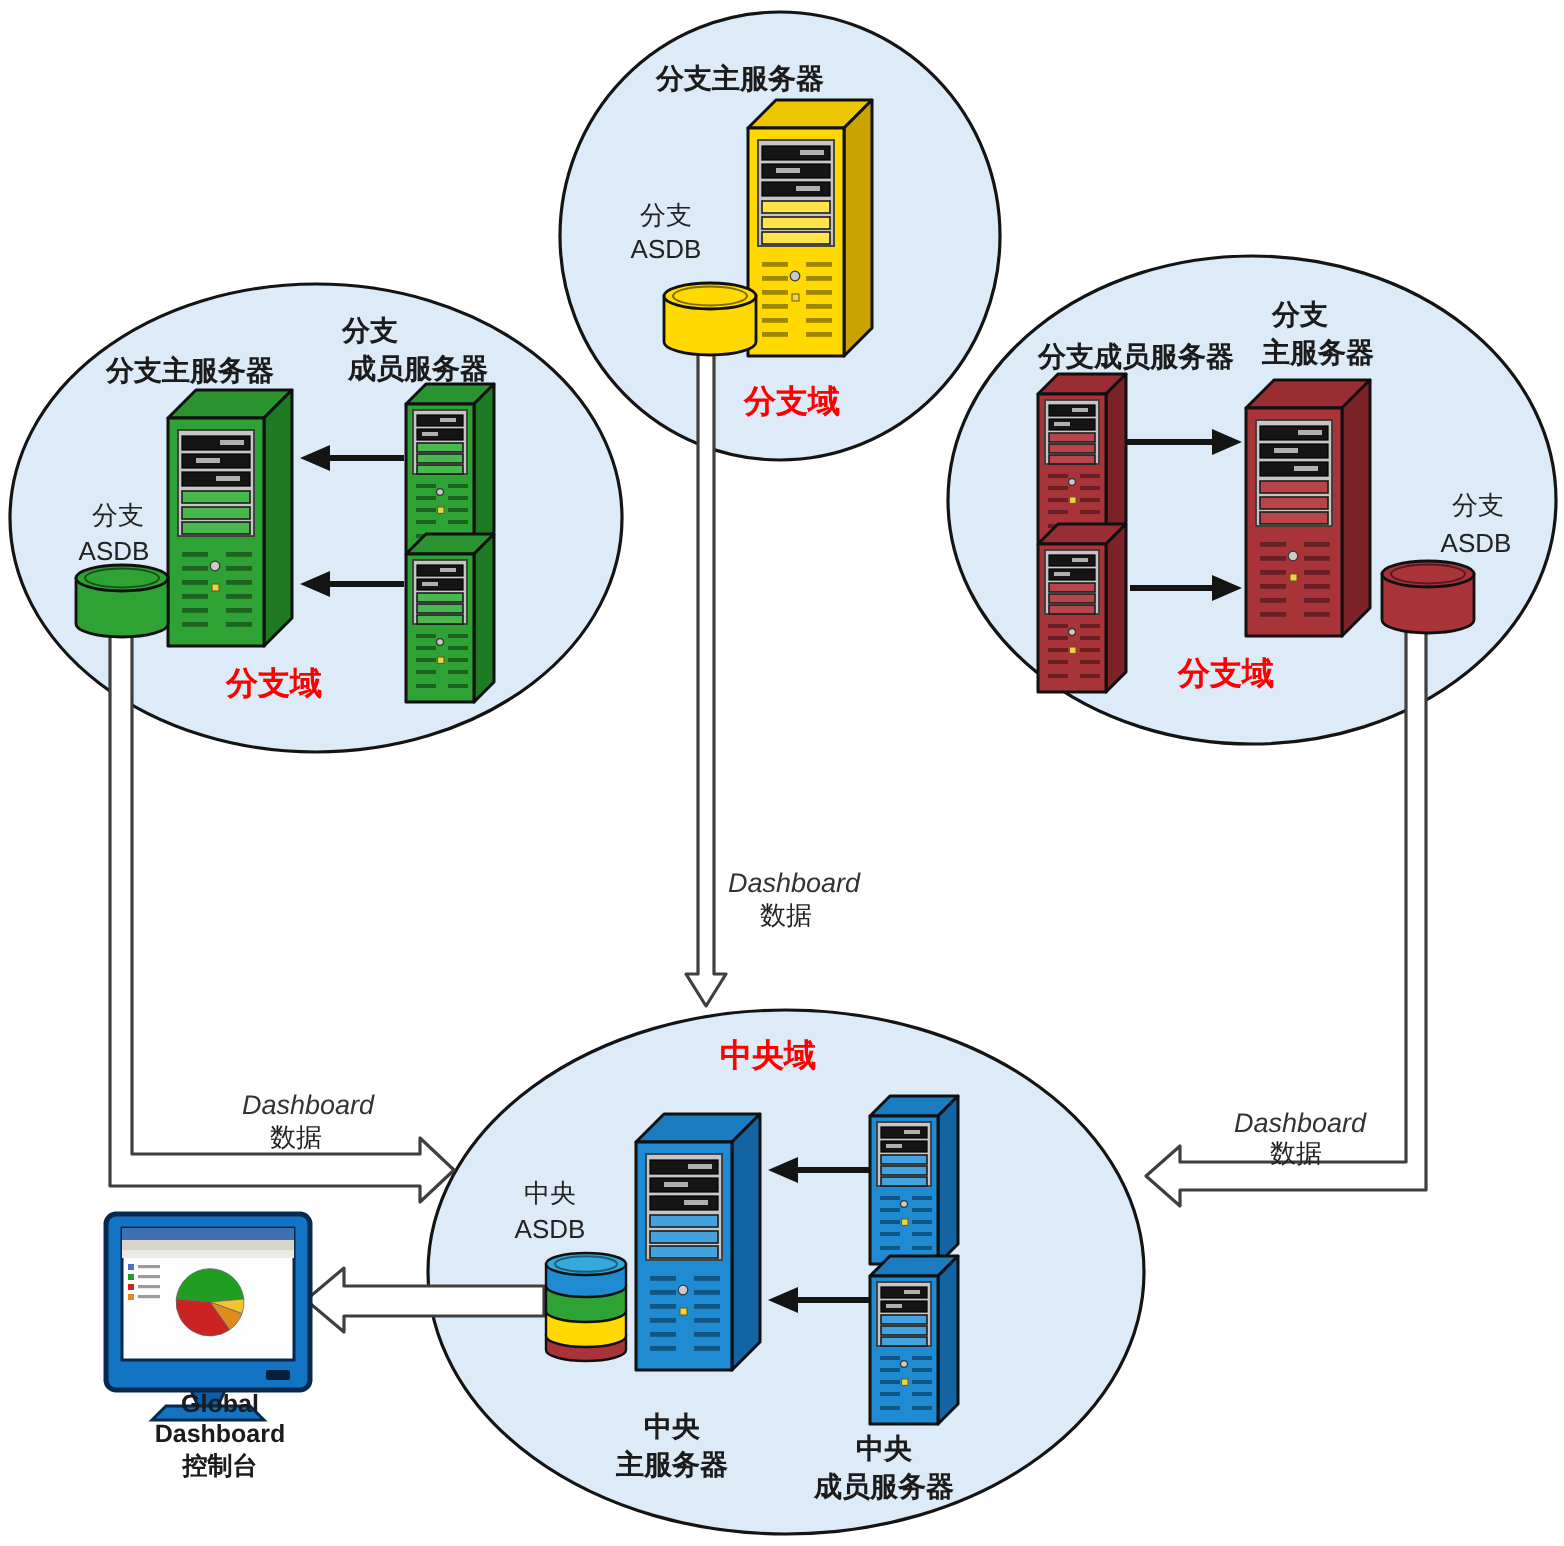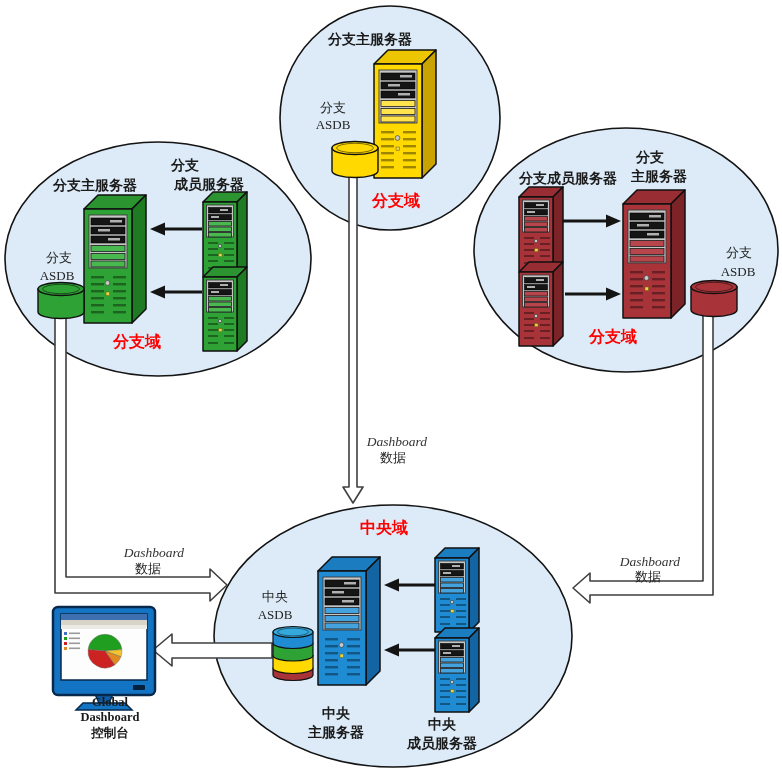--- a/index.html
+++ b/index.html
@@ -1,17 +1,17 @@
 <!DOCTYPE html>
 <html style="--ellipse-fill: #DCEBF7; --domain-label: #FF0000; --green-front: #2FA235; --green-side: #1E7A23; --green-top: #2B9330; --green-bay: #49B84F; --yellow-front: #FFD900; --yellow-side: #C9A300; --yellow-top: #EDC500; --yellow-bay: #FFE34D; --red-front: #A8343A; --red-side: #7C2327; --red-top: #982E33; --red-bay: #B8454B; --blue-front: #1E8BD3; --blue-side: #1265A2; --blue-top: #1B7DC0; --blue-bay: #44A3DF; --asdb-top-blue: #35A8DC; --pie-green: #1F9E1F; --pie-red: #CC2222; --pie-orange: #E08A20; --pie-yellow: #F2C430; --monitor-blue: #1474C4; --monitor-dark: #06294D;"><head>
 <meta charset="utf-8">
 <style>
   html,body{margin:0;padding:0;background:#ffffff;}
   #stage{position:relative;width:782px;height:773px;background:#fff;
-         font-family:Liberation Serif, serif;}
+         font-family:Liberation Sans, sans-serif;}
   svg{display:block}
 
   
   .c-green {--front:var(--green-front);--side:var(--green-side);--tface:var(--green-top);--bay:var(--green-bay);--cyl:var(--green-front);}
   .c-yellow{--front:var(--yellow-front);--side:var(--yellow-side);--tface:var(--yellow-top);--bay:var(--yellow-bay);--cyl:var(--yellow-front);}
   .c-red   {--front:var(--red-front);--side:var(--red-side);--tface:var(--red-top);--bay:var(--red-bay);--cyl:var(--red-front);}
   .c-blue  {--front:var(--blue-front);--side:var(--blue-side);--tface:var(--blue-top);--bay:var(--blue-bay);--cyl:var(--blue-front);}
 
   .front{fill:var(--front);stroke:#101010;stroke-width:1.5;stroke-linejoin:round;}
   .side {fill:var(--side) ;stroke:#101010;stroke-width:1.5;stroke-linejoin:round;}

